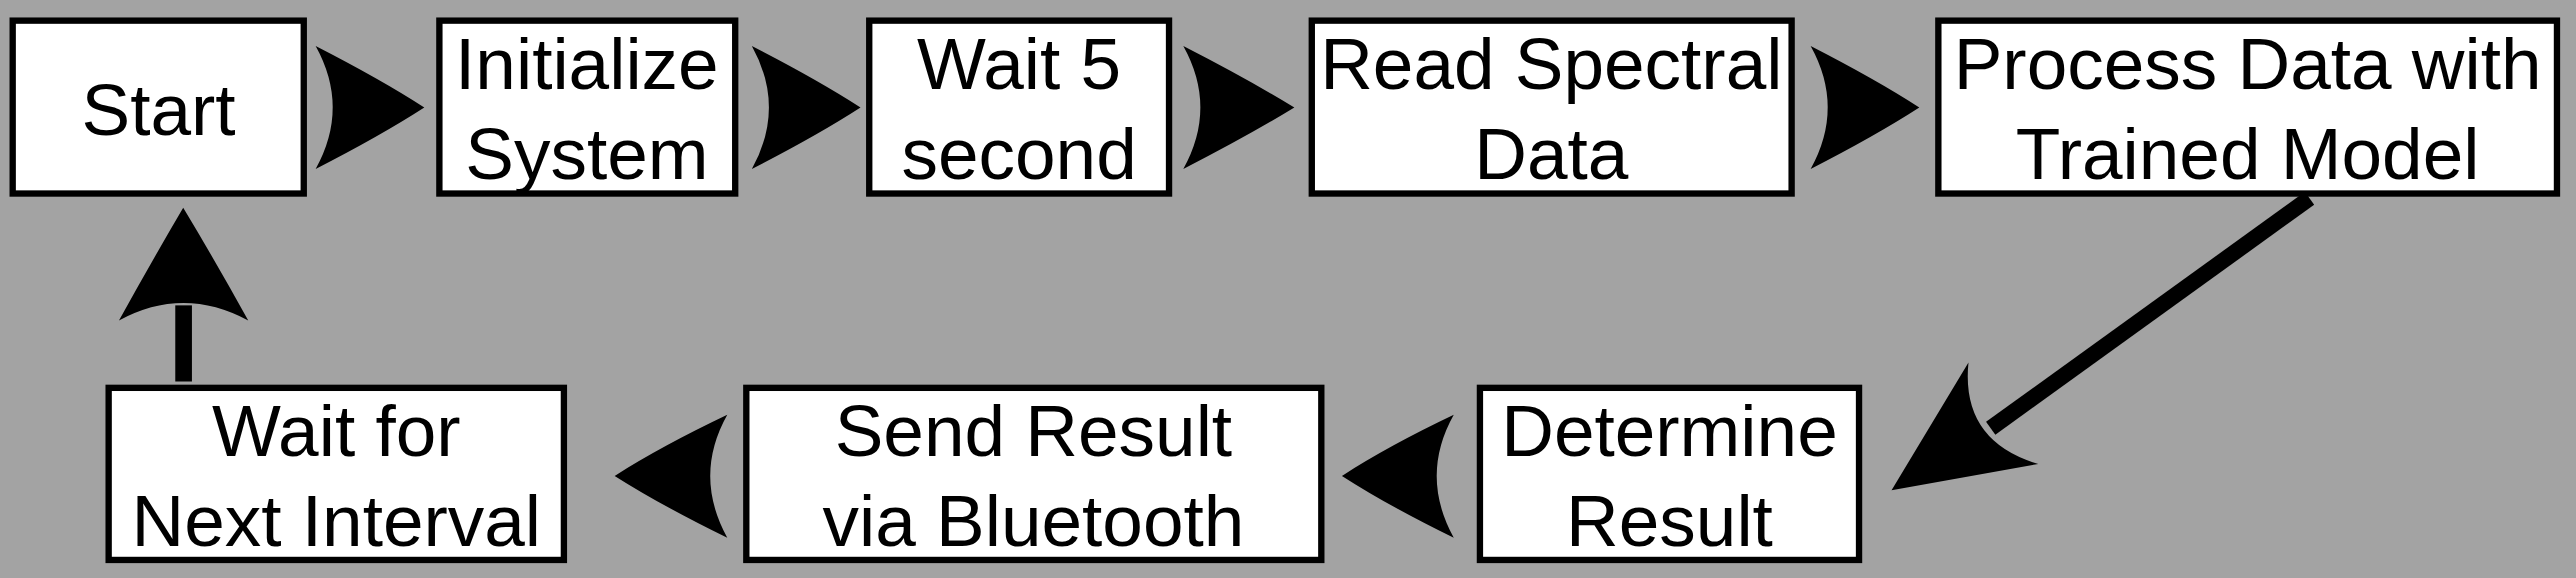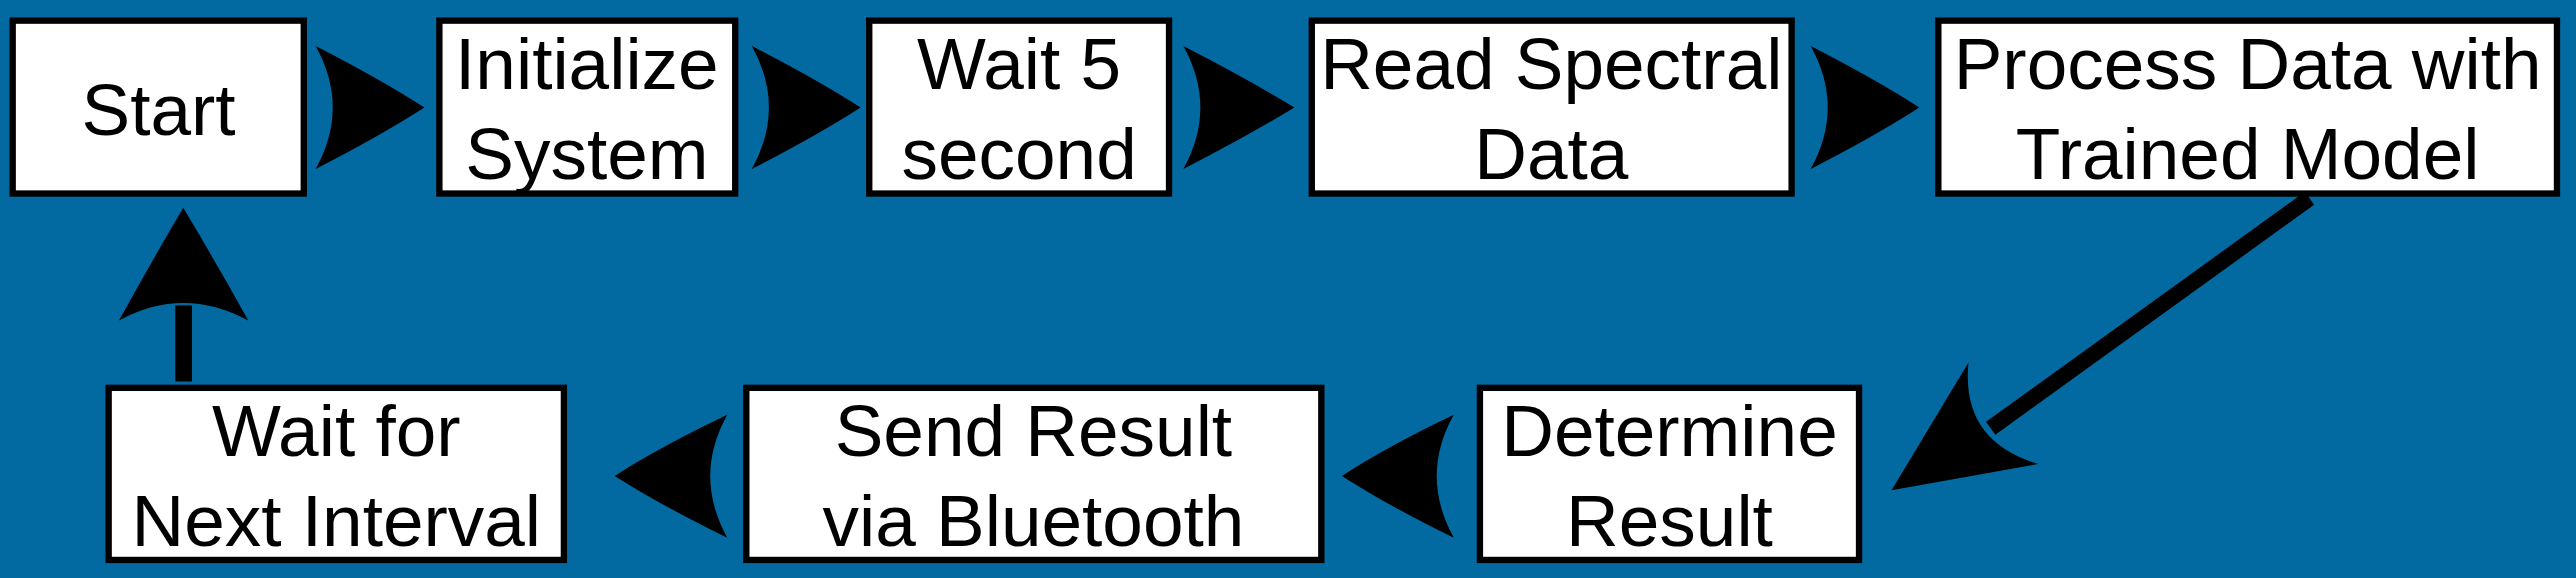--- a/index.html
+++ b/index.html
@@ -3,21 +3,21 @@
 <meta charset="utf-8">
 <style>
   html, body {
     margin: 0;
     padding: 0;
     background: #ffffff;
   }
   .diagram-wrap {
     width: 2576px;
     height: 579px;
-    background: #0369a1;
+    background: #a3a3a3;
     overflow: hidden;
   }
   svg { display: block; }
   .node-box {
     fill: #ffffff;
     stroke: #000000;
     stroke-width: 8;
   }
   .node-label {
     fill: #000000;

